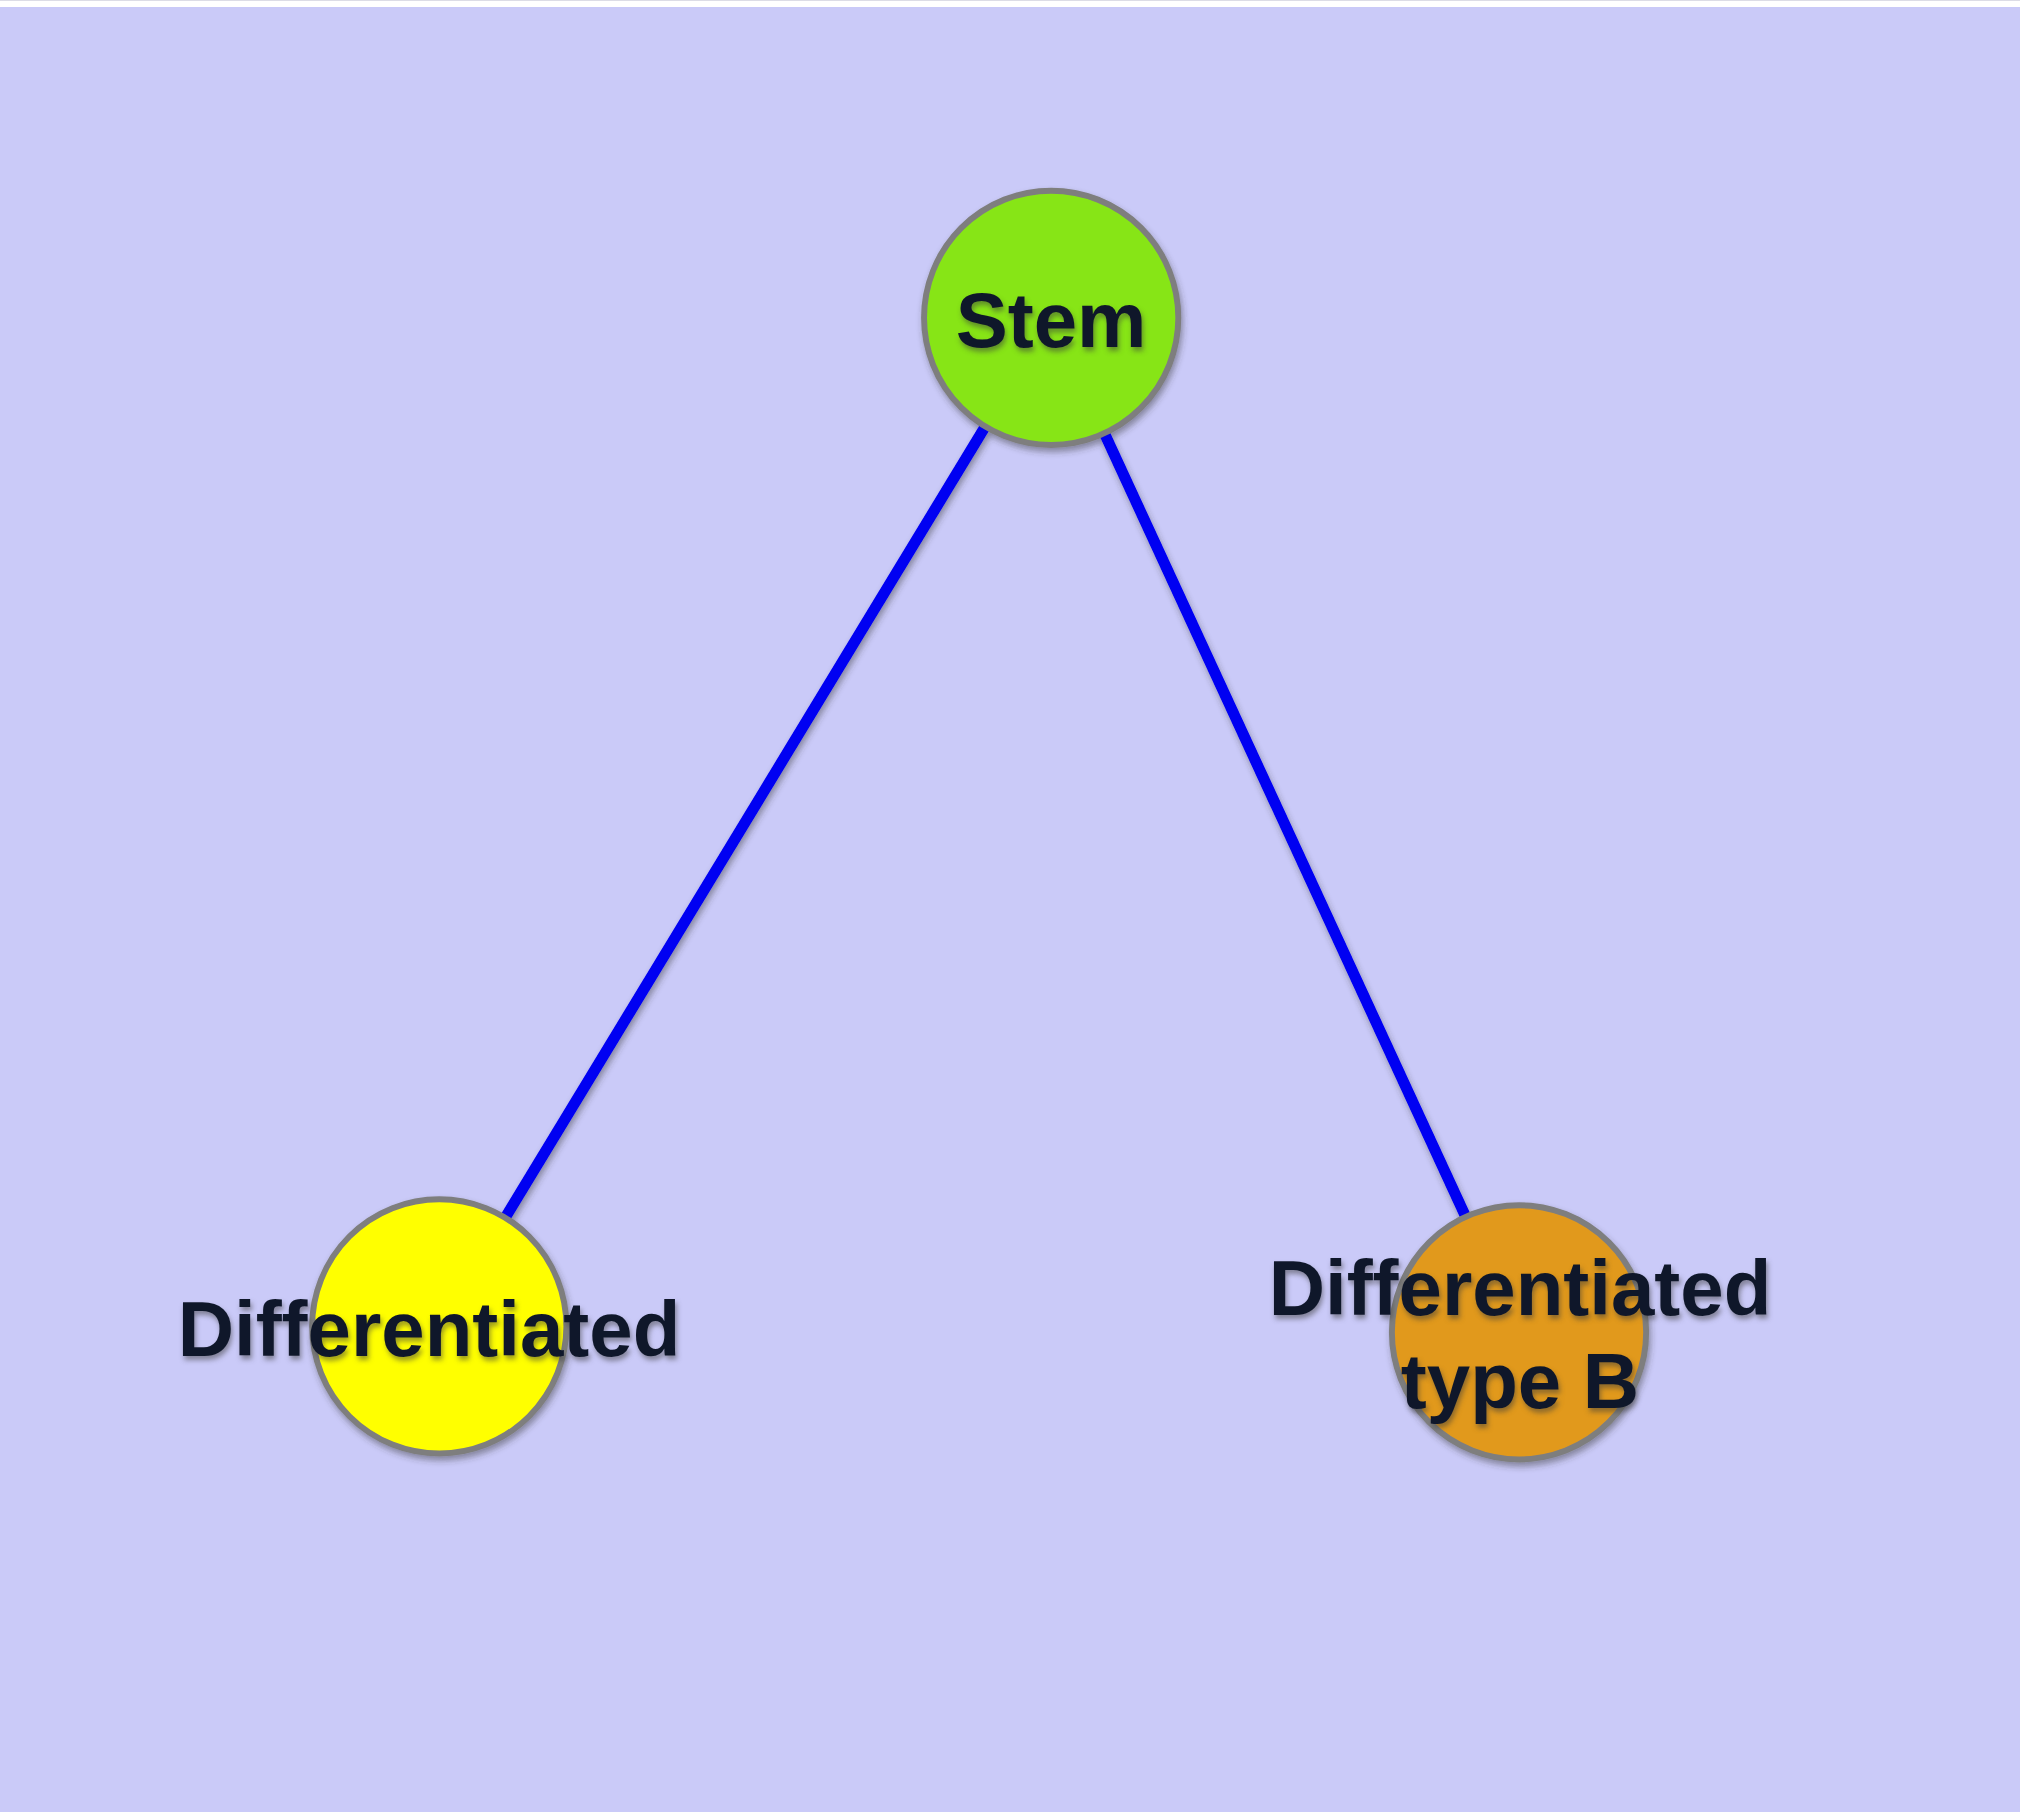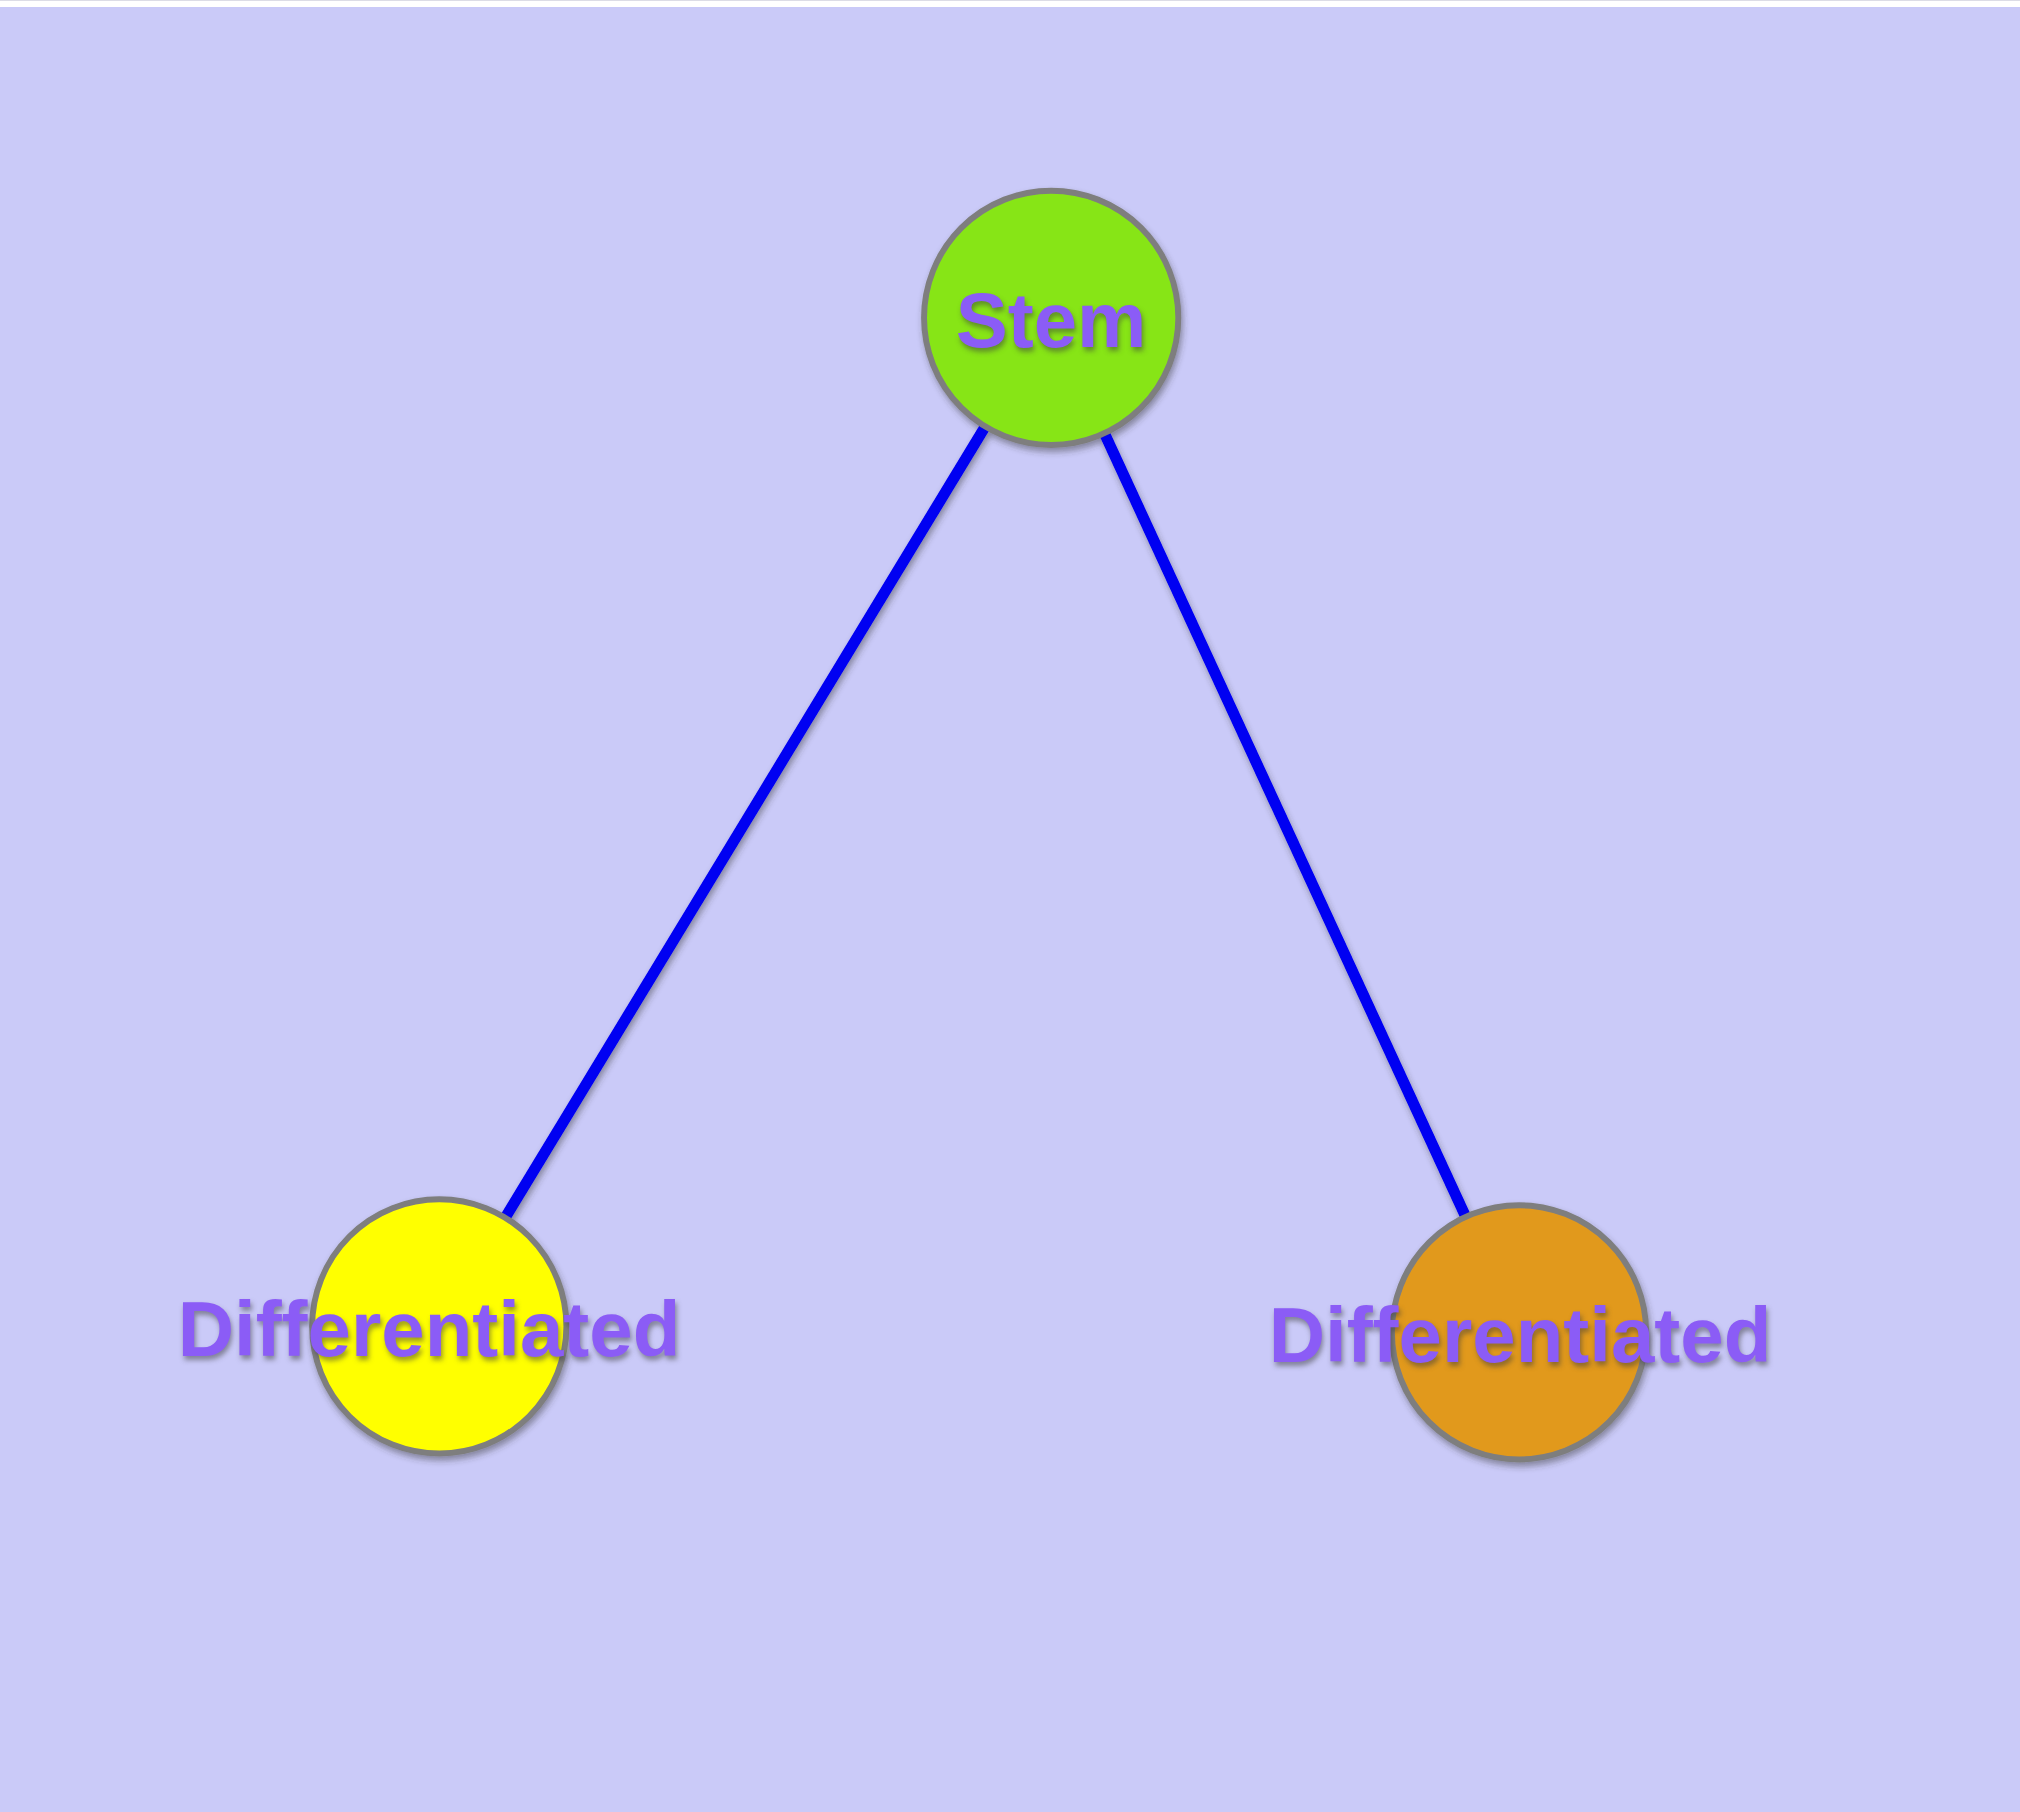--- a/index.html
+++ b/index.html
@@ -23,21 +23,21 @@
     position:absolute;left:0;top:0;width:2021px;height:1812px;
     display:block;
   }
   .node-label{
     position:absolute;
     transform:translate(-50%,-50%);
     text-align:center;
     font-weight:700;
     font-size:78px;
     line-height:93px;
-    color:#8b5cf6;
+    color:#0f172a;
     white-space:nowrap;
     text-shadow:1.7px 4.2px 5.1px rgba(60,60,60,0.5);
     letter-spacing:0px;
   }
   .node-label span{display:block;}
   .label-stem{left:1051px;top:320px;}
   .label-a{left:429px;top:1329px;}
   .label-b{left:1520px;top:1335px;}
 </style>
 </head>
@@ -69,16 +69,17 @@
   <div class="node-label label-stem">
     <span>Stem</span>
   </div>
 
   <div class="node-label label-a">
     <span>Differentiated</span>
   </div>
 
   <div class="node-label label-b">
     <span>Differentiated</span>
+    <span>type B</span>
   </div>
 
 </div>
 
 
 </body></html>

